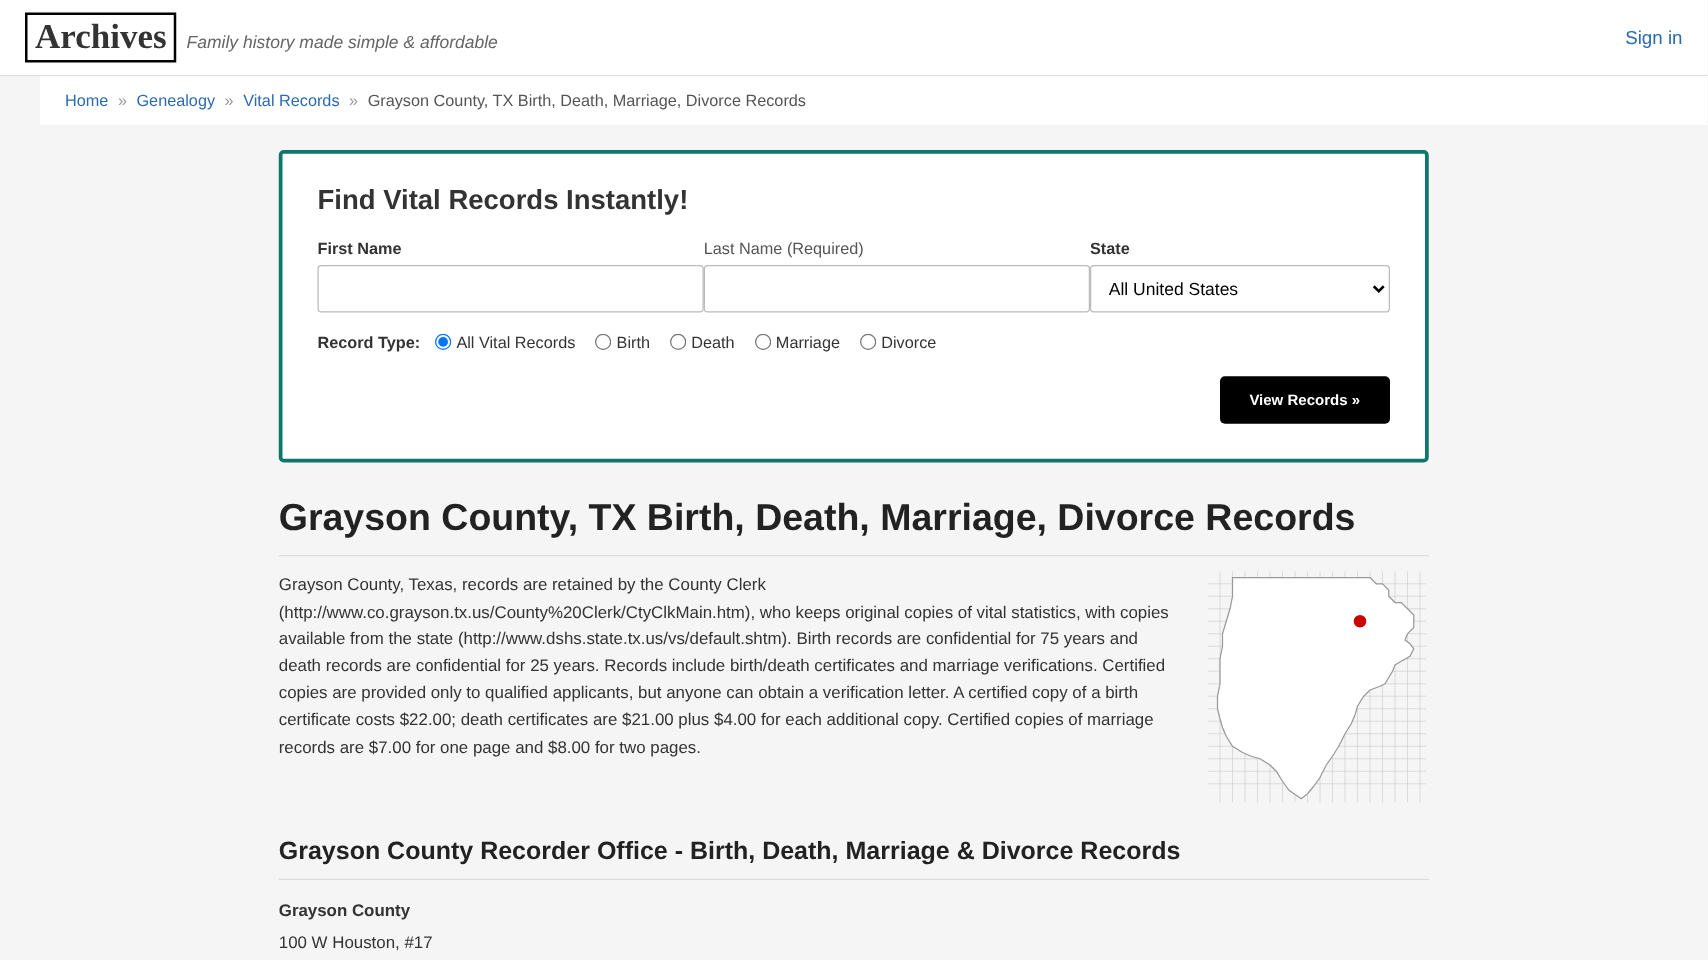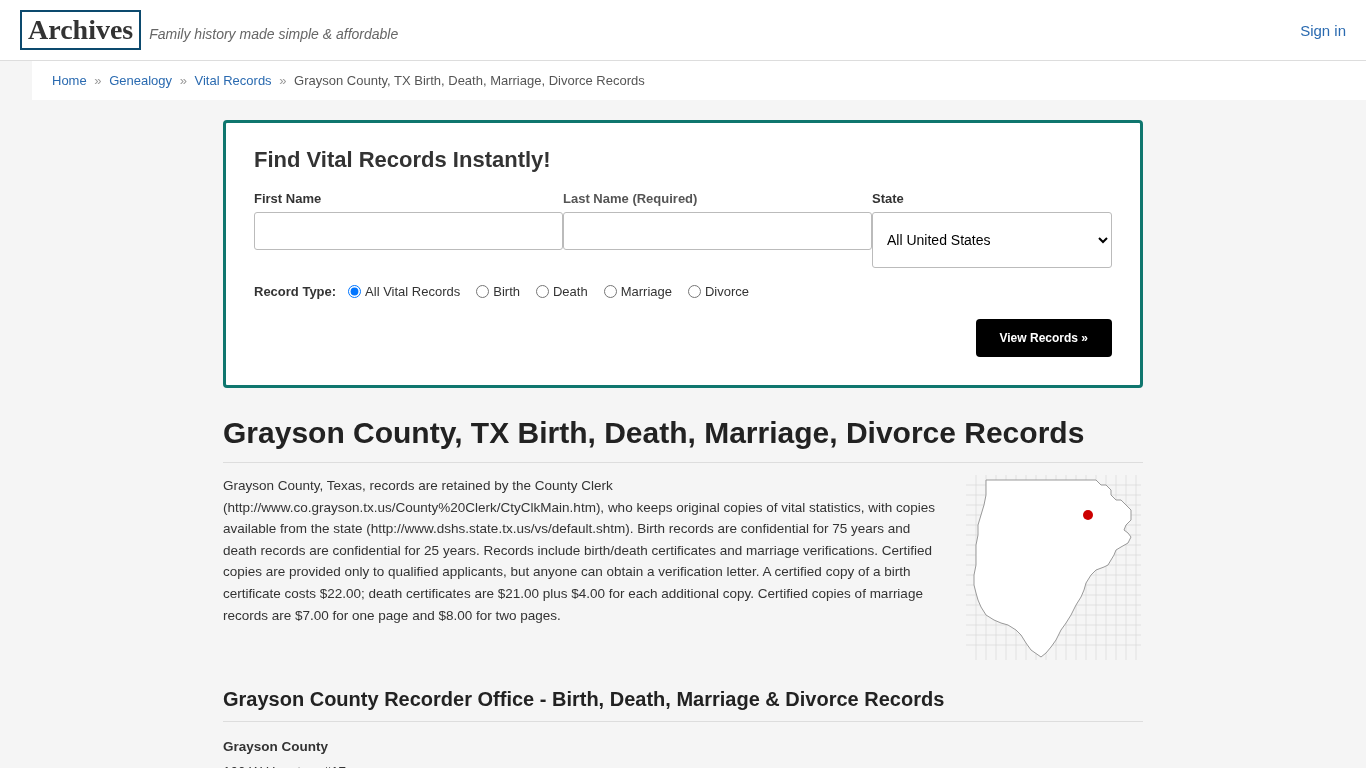--- a/index.html
+++ b/index.html
@@ -17,21 +17,21 @@
     .header-left {
       display: flex;
       align-items: baseline;
       gap: 8px;
     }
     .logo-archives {
       font-size: 28px;
       font-weight: bold;
       color: #333;
       font-family: Georgia, serif;
-      border: 2px solid #0c4a6e;
+      border: 2px solid #000000;
       padding: 2px 6px;
     }
     .logo-tagline {
       font-style: italic;
       color: #666;
       font-size: 14px;
       text-align: right;
     }
     .header-right {
       display: flex;
@@ -98,38 +98,38 @@
     }
     .field-group.first-name { flex: 1; }
     .field-group.last-name { flex: 1; }
     .field-group.state { flex: 0 0 240px; }
     .field-label {
       font-size: 13px;
       font-weight: bold;
       color: #333;
     }
     .field-label span {
-      font-weight: bold;
+      font-weight: normal;
       color: #555;
     }
     .field-input {
       border: 1px solid #bbb;
       border-radius: 3px;
       padding: 8px 10px;
       font-size: 14px;
       outline: none;
       height: 38px;
     }
     .state-select {
       border: 1px solid #bbb;
       border-radius: 3px;
       padding: 8px 10px;
       font-size: 14px;
       background: #fff;
-      height: 56px;
+      height: 38px;
       cursor: pointer;
       appearance: auto;
     }
     .record-type-row {
       display: flex;
       align-items: center;
       gap: 8px;
       margin-bottom: 20px;
       flex-wrap: wrap;
     }

